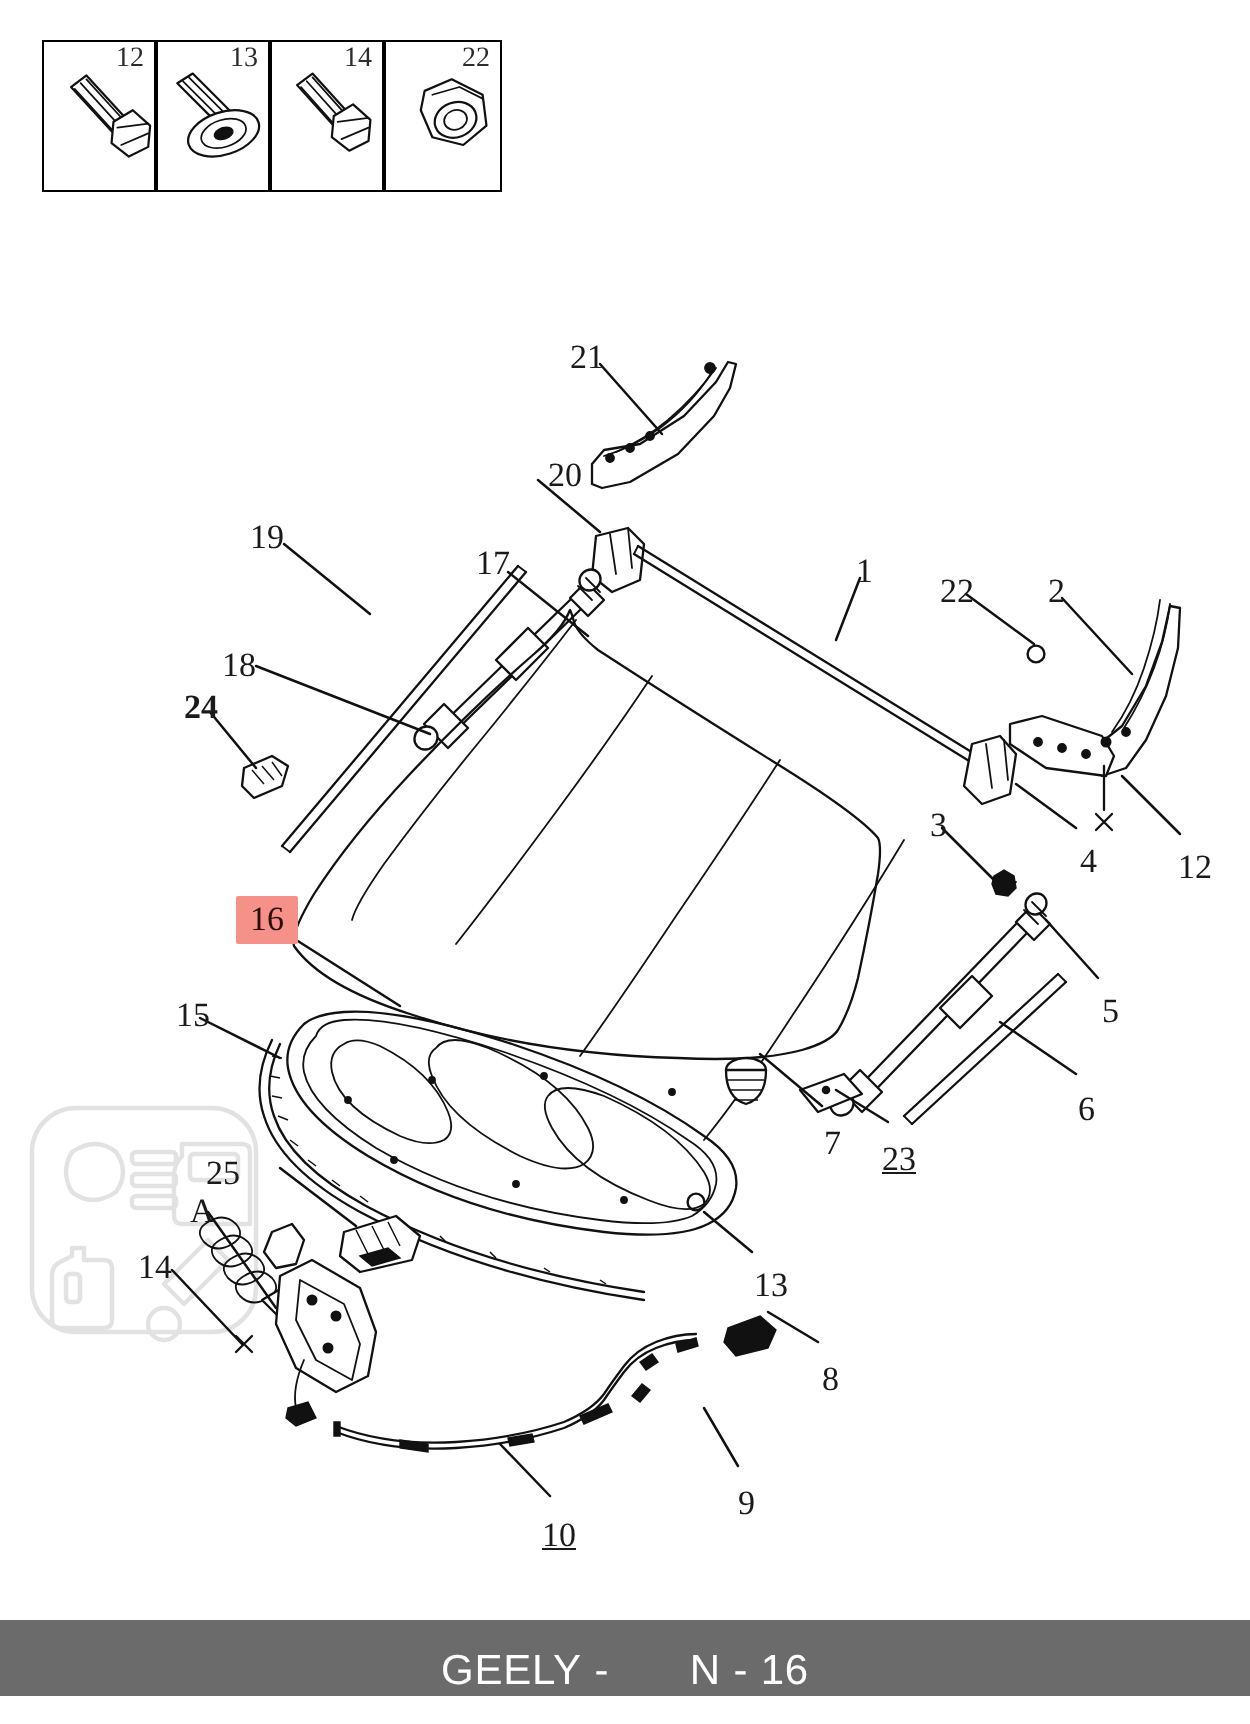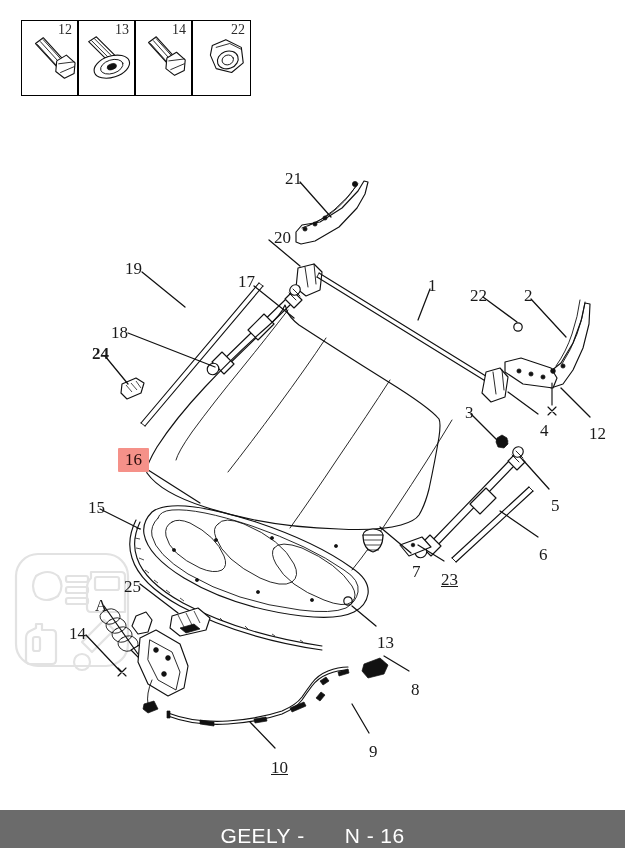--- a/index.html
+++ b/index.html
@@ -419,21 +419,21 @@
     <span class="lbl" style="left:92px;top:345px;font-weight:bold;">24</span>
     <span class="lbl" style="left:465px;top:404px;">3</span>
     <span class="lbl" style="left:540px;top:422px;">4</span>
     <span class="lbl" style="left:589px;top:425px;">12</span>
     <span class="lbl hl" style="left:118px;top:448px;">16</span>
     <span class="lbl" style="left:551px;top:497px;">5</span>
     <span class="lbl" style="left:88px;top:499px;">15</span>
     <span class="lbl" style="left:539px;top:546px;">6</span>
     <span class="lbl" style="left:412px;top:563px;">7</span>
     <span class="lbl" style="left:441px;top:571px;text-decoration:underline;">23</span>
-    <span class="lbl" style="left:124px;top:578px;">25</span>
+    <span class="lbl" style="left:103px;top:578px;">25</span>
     <span class="lbl" style="left:95px;top:597px;">A</span>
     <span class="lbl" style="left:69px;top:625px;">14</span>
     <span class="lbl" style="left:377px;top:634px;">13</span>
     <span class="lbl" style="left:411px;top:681px;">8</span>
     <span class="lbl" style="left:369px;top:743px;">9</span>
     <span class="lbl" style="left:271px;top:759px;text-decoration:underline;">10</span>
   </div>
 
   <div id="footer">
     <div class="ftxt">

